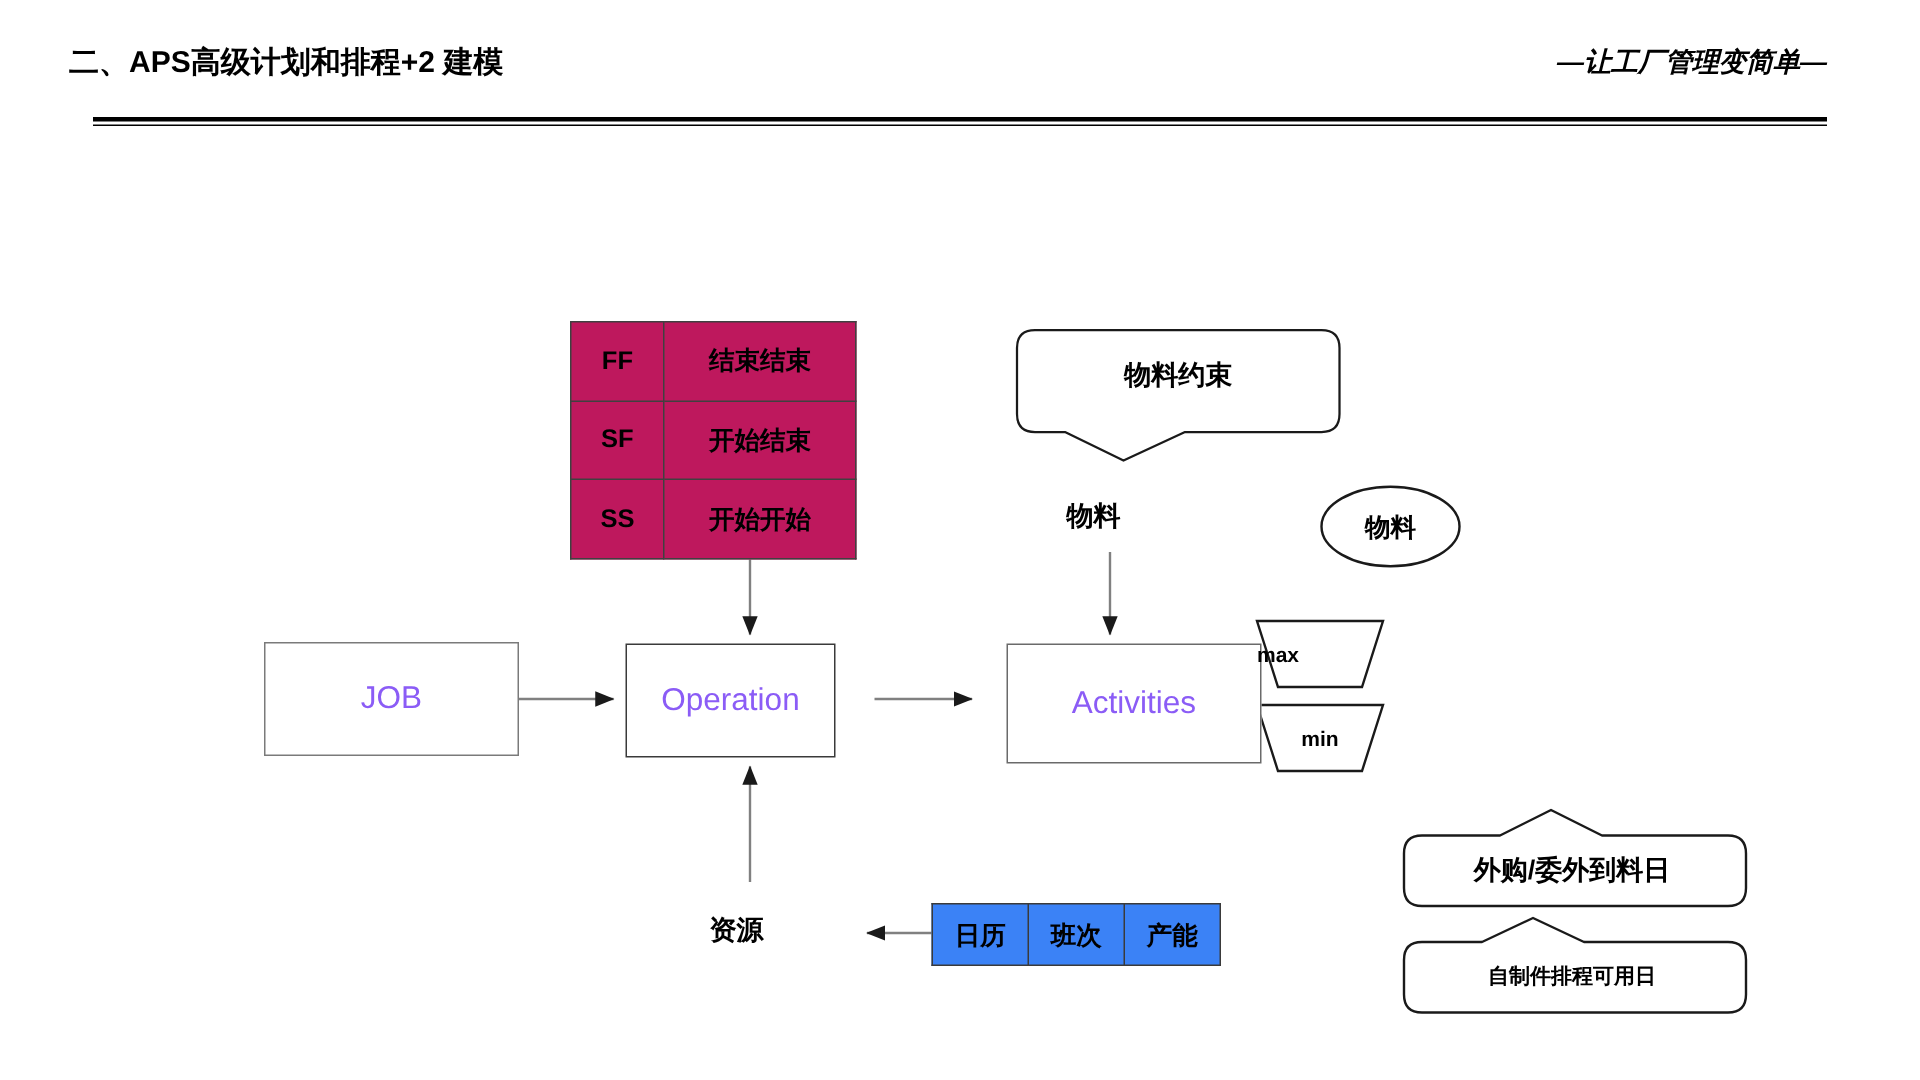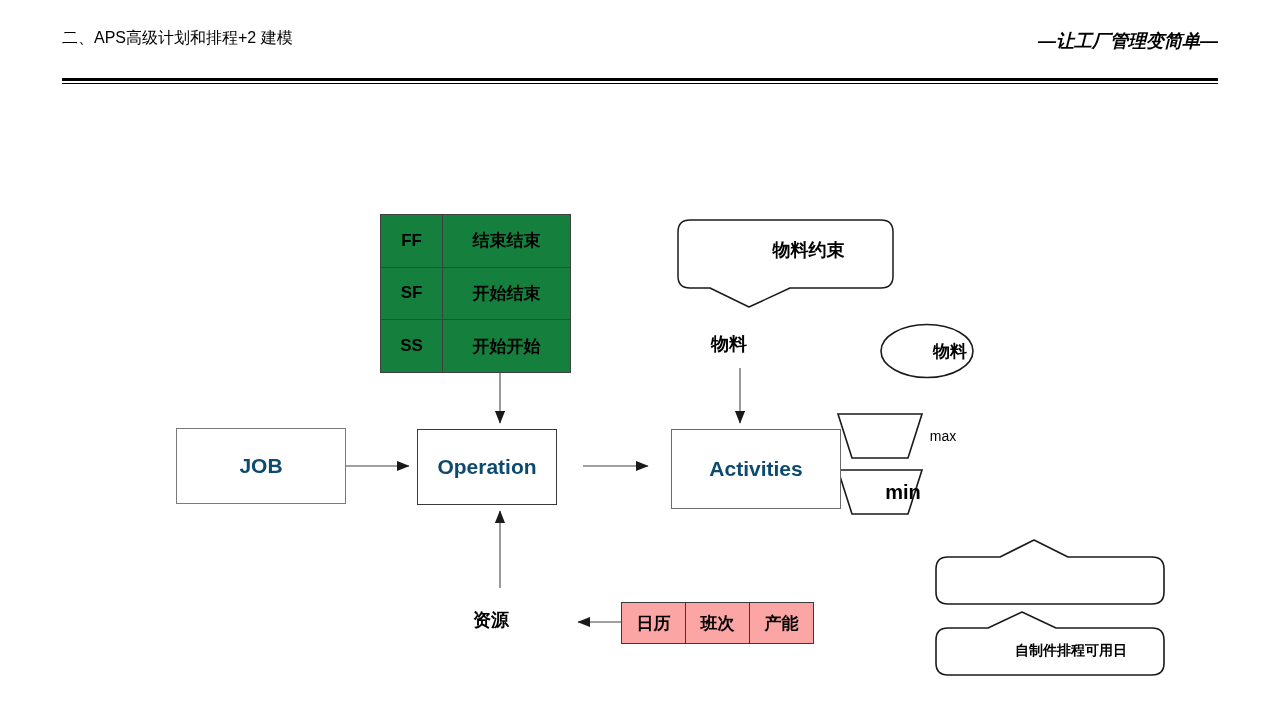--- a/index.html
+++ b/index.html
@@ -19,24 +19,24 @@
   
   #slide-header {
     position: absolute;
     left: 0;
     top: 0;
     width: 1280px;
     height: 100px;
   }
   #header-title {
     position: absolute;
-    left: 62px;
+    left: 46px;
     top: 28px;
-    font-size: 16px;
-    font-weight: normal;
+    font-size: 20px;
+    font-weight: bold;
     letter-spacing: 0px;
     white-space: nowrap;
   }
   #header-slogan {
     position: absolute;
     right: 62px;
     top: 29px;
     font-size: 18px;
     font-weight: bold;
     font-style: italic;
@@ -80,54 +80,53 @@
 
   
   .lbl {
     position: absolute;
     display: flex;
     align-items: center;
     justify-content: center;
     text-align: center;
     white-space: nowrap;
     pointer-events: none;
-    padding-left: 23px;
   }
 
   
   #dep-table {
     position: absolute;
     left: 380px;
     top: 214px;
     width: 191px;
     height: 159px;
     border-collapse: collapse;
     border-spacing: 0;
-    background: #15803d;
+    background: #be185d;
   }
   #dep-table td {
     border: 1px solid #404040;
     height: 39px;
     padding: 0;
     text-align: center;
     vertical-align: middle;
     font-size: 17px;
     font-weight: bold;
   }
   #dep-table td.code-cell { width: 62px; }
   #dep-table td.desc-cell { width: 129px; }
 
   
   #res-table {
     position: absolute;
     left: 621px;
     top: 602px;
     border-collapse: collapse;
     border-spacing: 0;
-    background: #fca5a5;
+    background: #3b82f6;
   }
   #res-table td {
     border: 1px solid #3a3a3a;
     width: 63px;
     height: 40px;
     padding: 0;
     text-align: center;
     vertical-align: middle;
     font-size: 17px;
     font-weight: bold;
@@ -136,22 +135,22 @@
   
   .proc-box {
     position: absolute;
     box-sizing: border-box;
     background: #ffffff;
     border: 1.6px solid #7a7a7a;
     display: flex;
     align-items: center;
     justify-content: center;
     font-size: 21px;
-    font-weight: 700;
-    color: #0c4a6e;
+    font-weight: 400;
+    color: #8b5cf6;
   }
   #box-job       { left: 176px; top: 428px; width: 170px; height: 76px; }
   #box-operation { left: 417px; top: 429px; width: 140px; height: 76px; border: 1.8px solid #3a3a3a; }
   #box-activities{ left: 671px; top: 429px; width: 170px; height: 80px; border: 1.7px solid #6a6a6a; }
 
   
   .plain-label {
     position: absolute;
     font-size: 18px;
     font-weight: bold;
@@ -163,26 +162,26 @@
   
   #text-constraint {
     left: 678px; top: 220px; width: 215px; height: 60px;
     font-size: 18px; font-weight: bold;
   }
   #text-ellipse {
     left: 881px; top: 325px; width: 92px; height: 53px;
     font-size: 17px; font-weight: bold;
   }
   #text-max {
-    left: 880px; top: 414px; width: 80px; height: 44px;
-    font-size: 14px; font-weight: normal;
+    left: 812px; top: 414px; width: 80px; height: 44px;
+    font-size: 14px; font-weight: bold;
   }
   #text-min {
     left: 840px; top: 470px; width: 80px; height: 44px;
-    font-size: 20px; font-weight: bold;
+    font-size: 14px; font-weight: bold;
   }
   #text-purchase {
     left: 936px; top: 556px; width: 224px; height: 48px;
     font-size: 18px; font-weight: bold;
   }
   #text-inhouse {
     left: 936px; top: 627px; width: 224px; height: 48px;
     font-size: 14px; font-weight: bold;
   }
 </style>
@@ -256,20 +255,21 @@
   </table>
 
   <div class="proc-box" id="box-job">JOB</div>
   <div class="proc-box" id="box-operation">Operation</div>
   <div class="proc-box" id="box-activities">Activities</div>
 
   <div class="lbl" id="text-constraint">物料约束</div>
   <div class="lbl" id="text-ellipse">物料</div>
   <div class="lbl" id="text-max">max</div>
   <div class="lbl" id="text-min">min</div>
+  <div class="lbl" id="text-purchase">外购/委外到料日</div>
   <div class="lbl" id="text-inhouse">自制件排程可用日</div>
 
   <div class="plain-label" id="label-material">物料</div>
   <div class="plain-label" id="label-resource">资源</div>
 
   <table id="res-table">
     <tbody>
       <tr>
         <td>日历</td>
         <td>班次</td>

